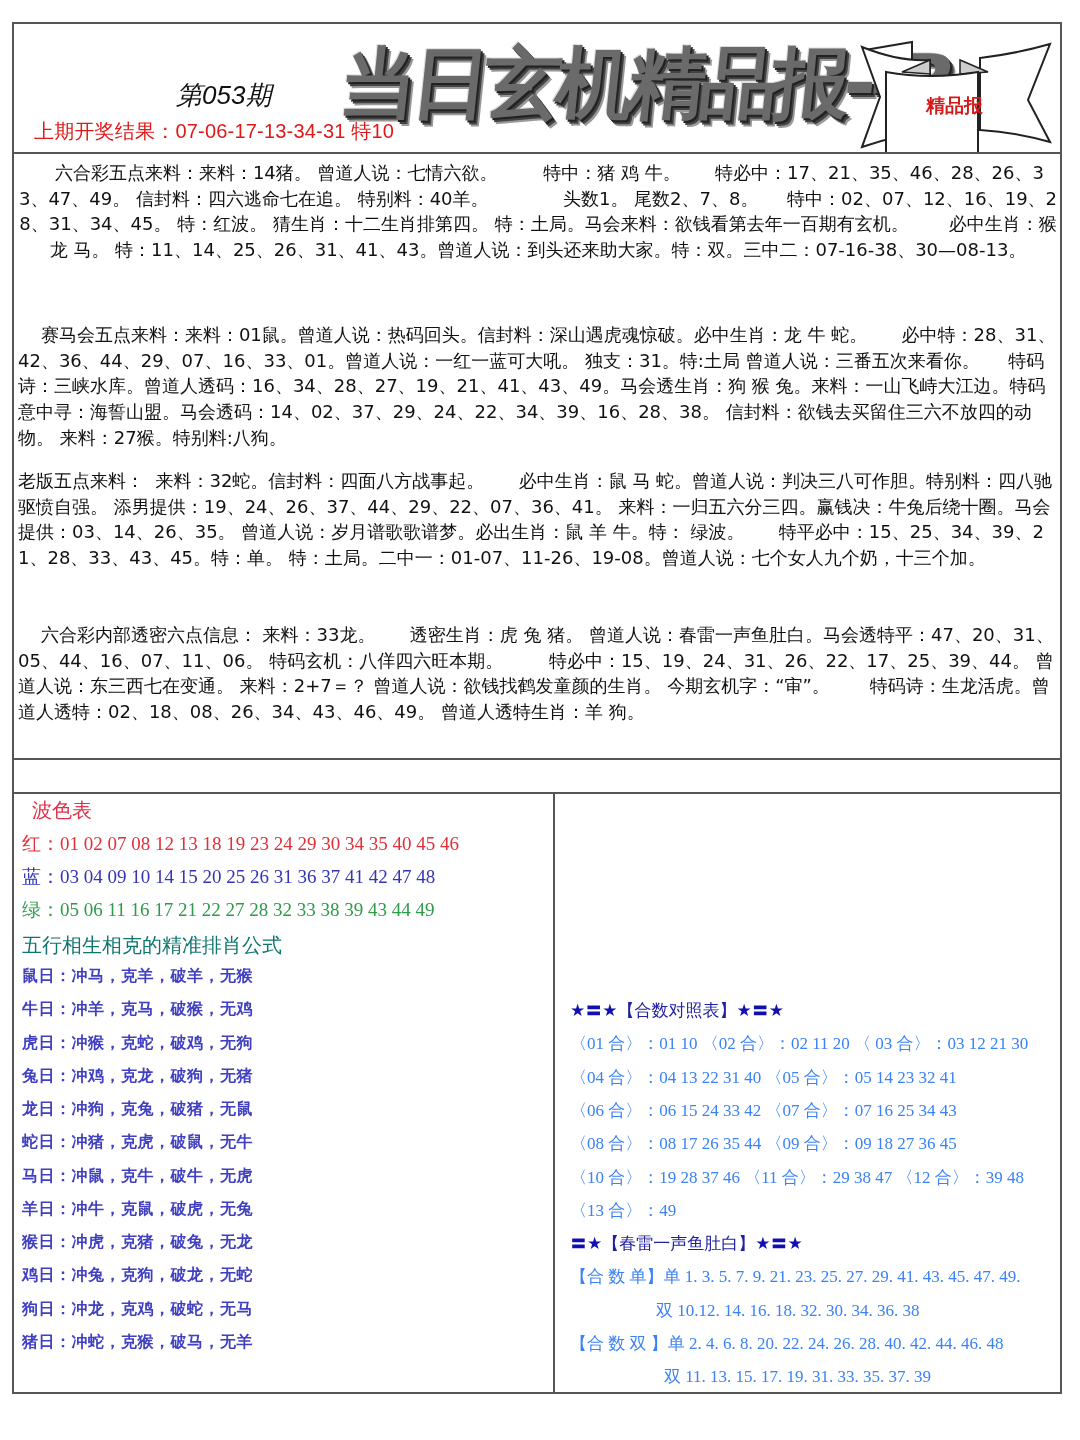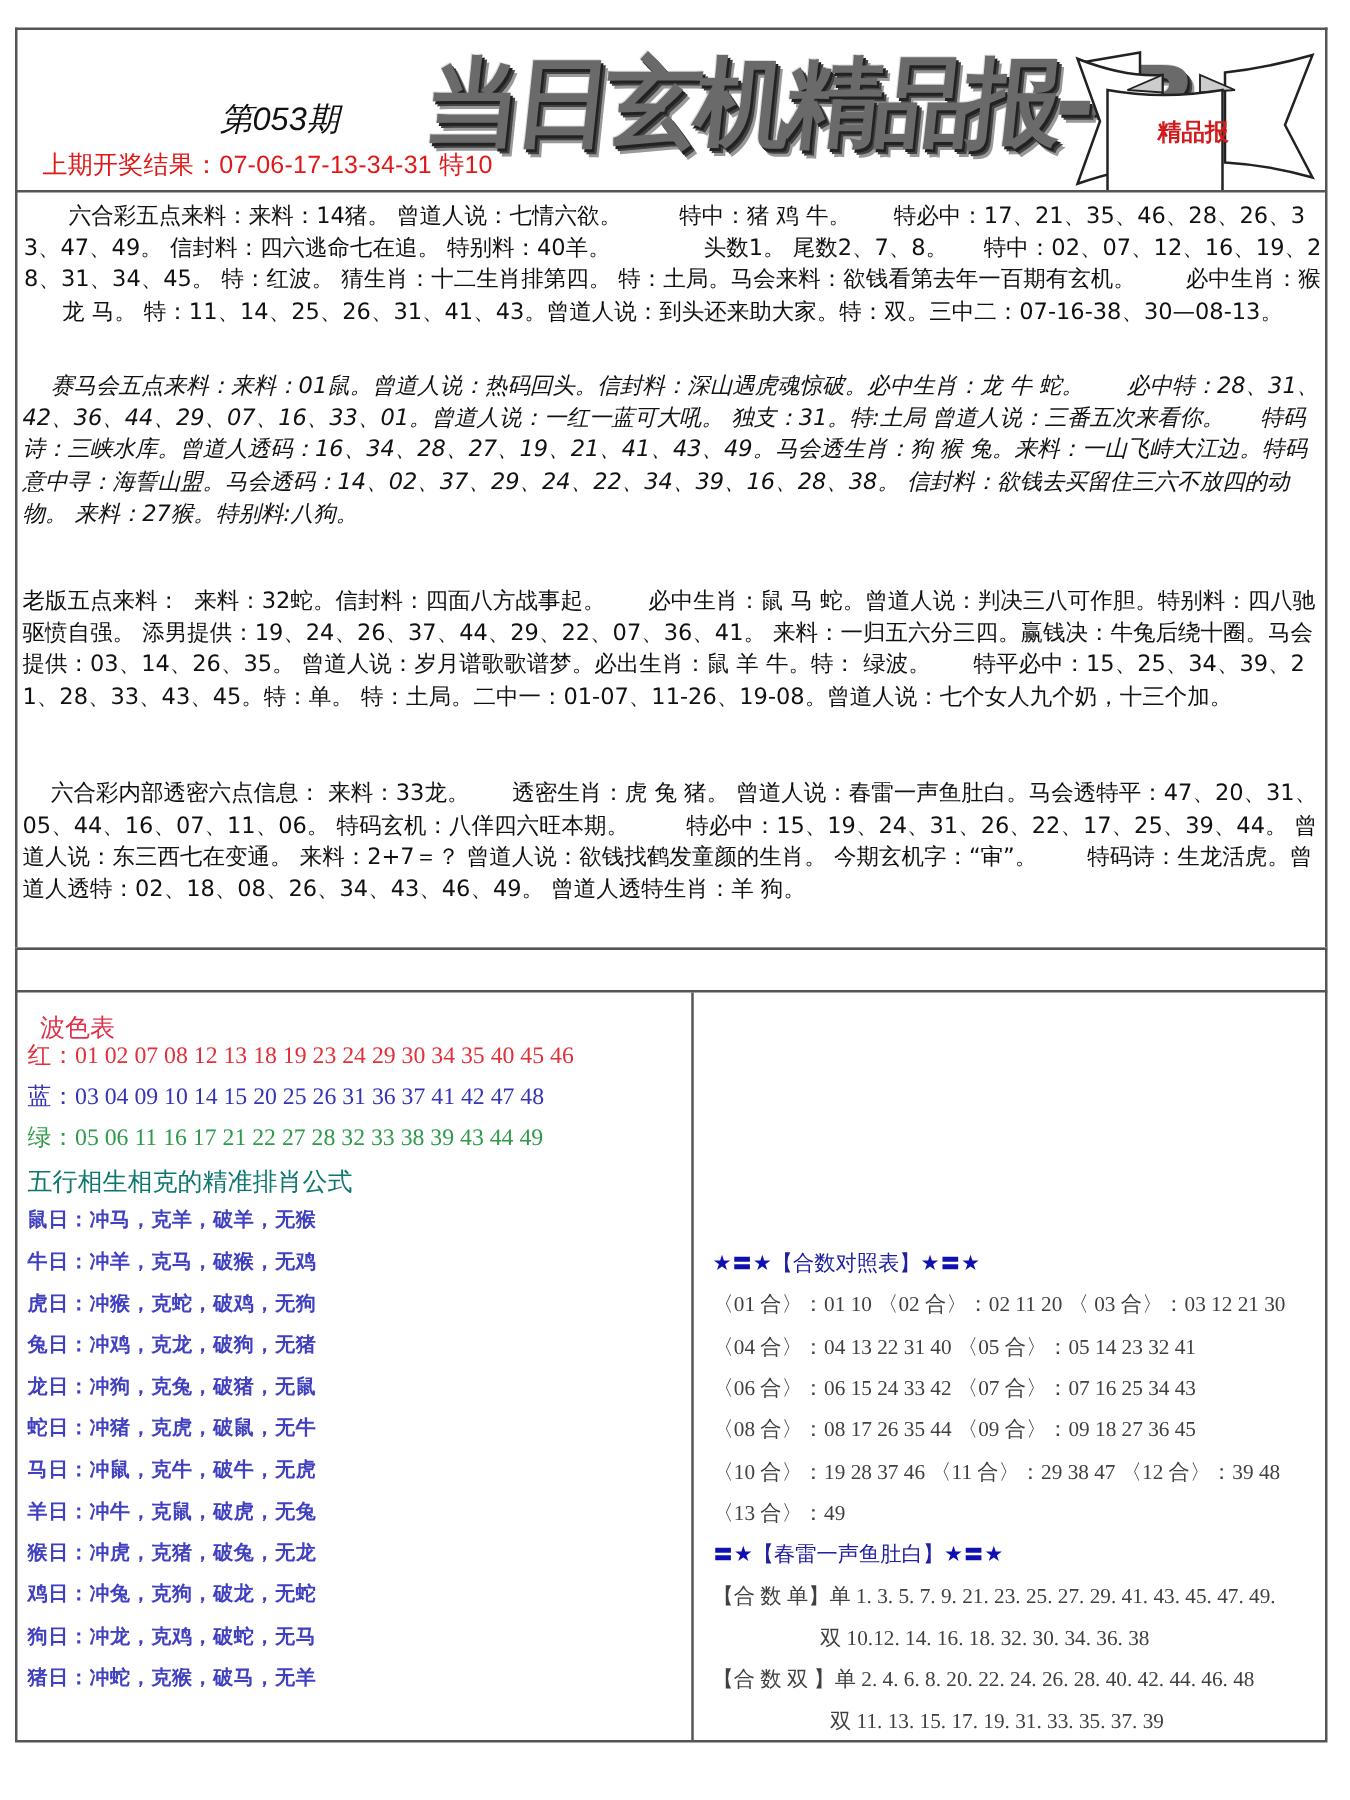--- a/index.html
+++ b/index.html
@@ -10,38 +10,38 @@
   #last-result { position:absolute; left:34px; top:118px; font-size:20px; color:#e01818; font-family:"Liberation Sans", sans-serif; letter-spacing:0.2px; }
   #banner-title { position:absolute; left:340px; top:28px; width:530px; height:110px; font-size:78px; font-weight:bold; font-family:"DejaVu Sans", sans-serif;
     color:#6a6a6a; letter-spacing:-6px; line-height:110px; transform:skewX(-6deg);
     text-shadow: 2px 2px 0 #222, 4px 4px 0 #444, 6px 6px 0 #999, -1px -1px 0 #ddd; white-space:nowrap; }
   #ribbon { position:absolute; left:860px; top:22px; width:200px; height:135px; }
   #ribbon-label { position:absolute; left:926px; top:93px; color:#d21a1a; font-size:19px; font-weight:bold; font-family:"DejaVu Sans", sans-serif; }
 
   #main-box { left:12px; top:152px; width:1050px; height:608px; border-top:2px solid #555; }
   .para { position:absolute; left:18px; width:1040px; font-size:18px; line-height:25.7px; color:#111; font-family:"DejaVu Sans", sans-serif; white-space:pre-wrap; word-break:break-all; }
   #p1 { top:160px;text-align:center; }
-  #p2 { top:296px;font-style:italic; }
+  #p2 { top:322px; }
   #p3 { top:468px; }
   #p4 { top:622px; }
 
   #spacer-box { left:12px; top:758px; width:1050px; height:36px; }
   #bottom-box { left:12px; top:792px; width:1050px; height:602px; }
   #divider { position:absolute; left:553px; top:794px; width:2px; height:598px; background:#555; }
 
-  .wave-title { position:absolute; left:32px; top:797px; font-size:20px; color:#e0304a; font-family:"DejaVu Sans", sans-serif;margin-top:12px; }
+  .wave-title { position:absolute; left:32px; top:797px; font-size:20px; color:#e0304a; font-family:"DejaVu Sans", sans-serif; }
   .wave-row { position:absolute; left:22px; font-size:19px; font-family:"Liberation Serif", serif; white-space:nowrap; }
   .wave-row .lbl { font-family:"DejaVu Sans", sans-serif; }
   #wave-red { top:831px; color:#e0303a; }
   #wave-blue { top:864px; color:#3434b4; }
   #wave-green { top:897px; color:#2f9a4a; }
   #wx-title { position:absolute; left:22px; top:932px; font-size:20px; color:#0f766e; }
   .zod { position:absolute; left:22px; font-size:16px; color:#4040c0; white-space:nowrap; letter-spacing:0.5px;font-weight:bold; }
 
-  .hs { position:absolute; left:570px; font-size:17px; color:#404040; font-family:"Liberation Serif", serif; white-space:nowrap; }
+  .hs { position:absolute; left:570px; font-size:17px; color:#3b82f6; font-family:"Liberation Serif", serif; white-space:nowrap; }
   .hs-title { position:absolute; left:570px; font-size:17px; color:#1010b0; font-weight:bold; white-space:nowrap;text-align:right; }
   .hs-title .txt { font-weight:normal; color:#2020a0; }
 </style>
 </head>
 <body>
 
 <div class="box" id="header-box"></div>
 <div id="issue">第053期</div>
 <div id="last-result">上期开奖结果：07-06-17-13-34-31 特10</div>
 <div id="banner-title">当日玄机精品报--B</div>

